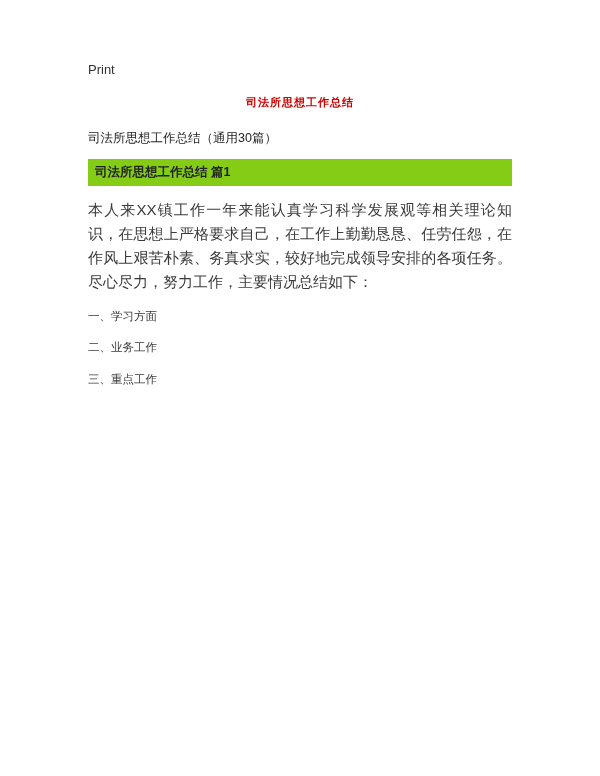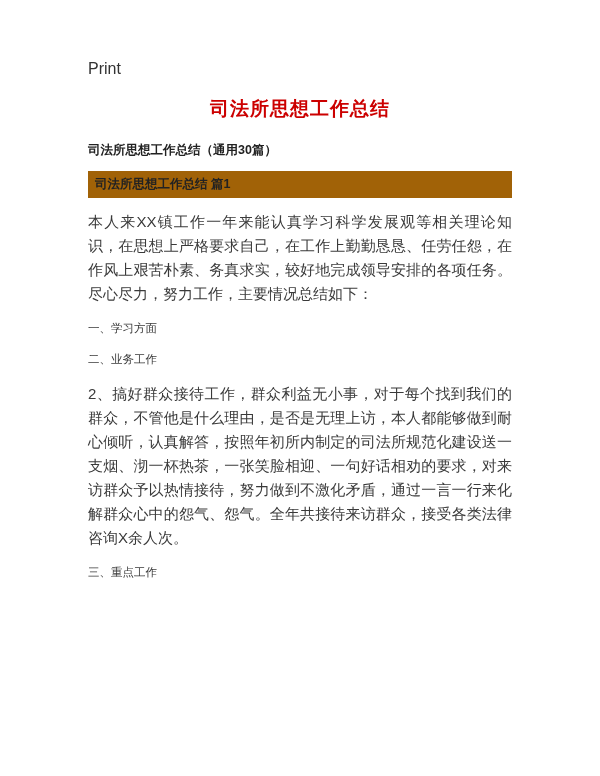--- a/index.html
+++ b/index.html
@@ -15,45 +15,45 @@
   }
   .page {
     box-sizing: border-box;
     width: 600px;
     min-height: 776px;
     padding: 60px 88px 24px 88px;
     background: #ffffff;
   }
   .print-link {
     display: inline-block;
-    font-size: 16px;
+    font-size: 13px;
     color: #333333;
     text-decoration: none;
     cursor: pointer;
     margin-bottom: 6px;
   }
   .doc-title {
-    font-size: 19px;
+    font-size: 11px;
     font-weight: bold;
     color: #cc0000;
     text-align: center;
     margin: 12px 0 20px 0;
     letter-spacing: 1px;
   }
   .doc-subtitle {
     font-size: 12.5px;
-    font-weight: bold;
+    font-weight: normal;
     color: #222222;
     margin: 0 0 12px 0;
   }
   .section-header {
     font-size: 12.5px;
     font-weight: bold;
     color: #222222;
-    background: #a16207;
+    background: #84cc16;
     padding: 5px 7px;
     margin: 0 0 12px 0;
   }
   .para {
     font-size: 15px;
     line-height: 1.6;
     text-align: justify;
     margin: 0 0 13px 0;
     color: #3a3a3a;
   }
@@ -78,18 +78,17 @@
   <div class="section-header">司法所思想工作总结 篇1</div>
 
   <p class="para">本人来XX镇工作一年来能认真学习科学发展观等相关理论知识，在思想上严格要求自己，在工作上勤勤恳恳、任劳任怨，在作风上艰苦朴素、务真求实，较好地完成领导安排的各项任务。尽心尽力，努力工作，主要情况总结如下：</p>
 
   <p class="subhead">一、学习方面</p>
 
 
   <p class="subhead">二、业务工作</p>
 
 
-  <p class="para">2、搞好群众接待工作，群众利益无小事，对于每个找到我们的群众，不管他是什么理由，是否是无理上访，本人都能够做到耐心倾听，认真解答，按照年初所内制定的司法所规范化建设送一支烟、沏一杯热茶，一张笑脸相迎、一句好话相劝的要求，对来访群众予以热情接待，努力做到不激化矛盾，通过一言一行来化解群众心中的怨气、怨气。全年共接待来访群众，接受各类法律咨询X余人次。</p>
 
 
   <p class="subhead">三、重点工作</p>
 
 </div>
 
 </body></html>

